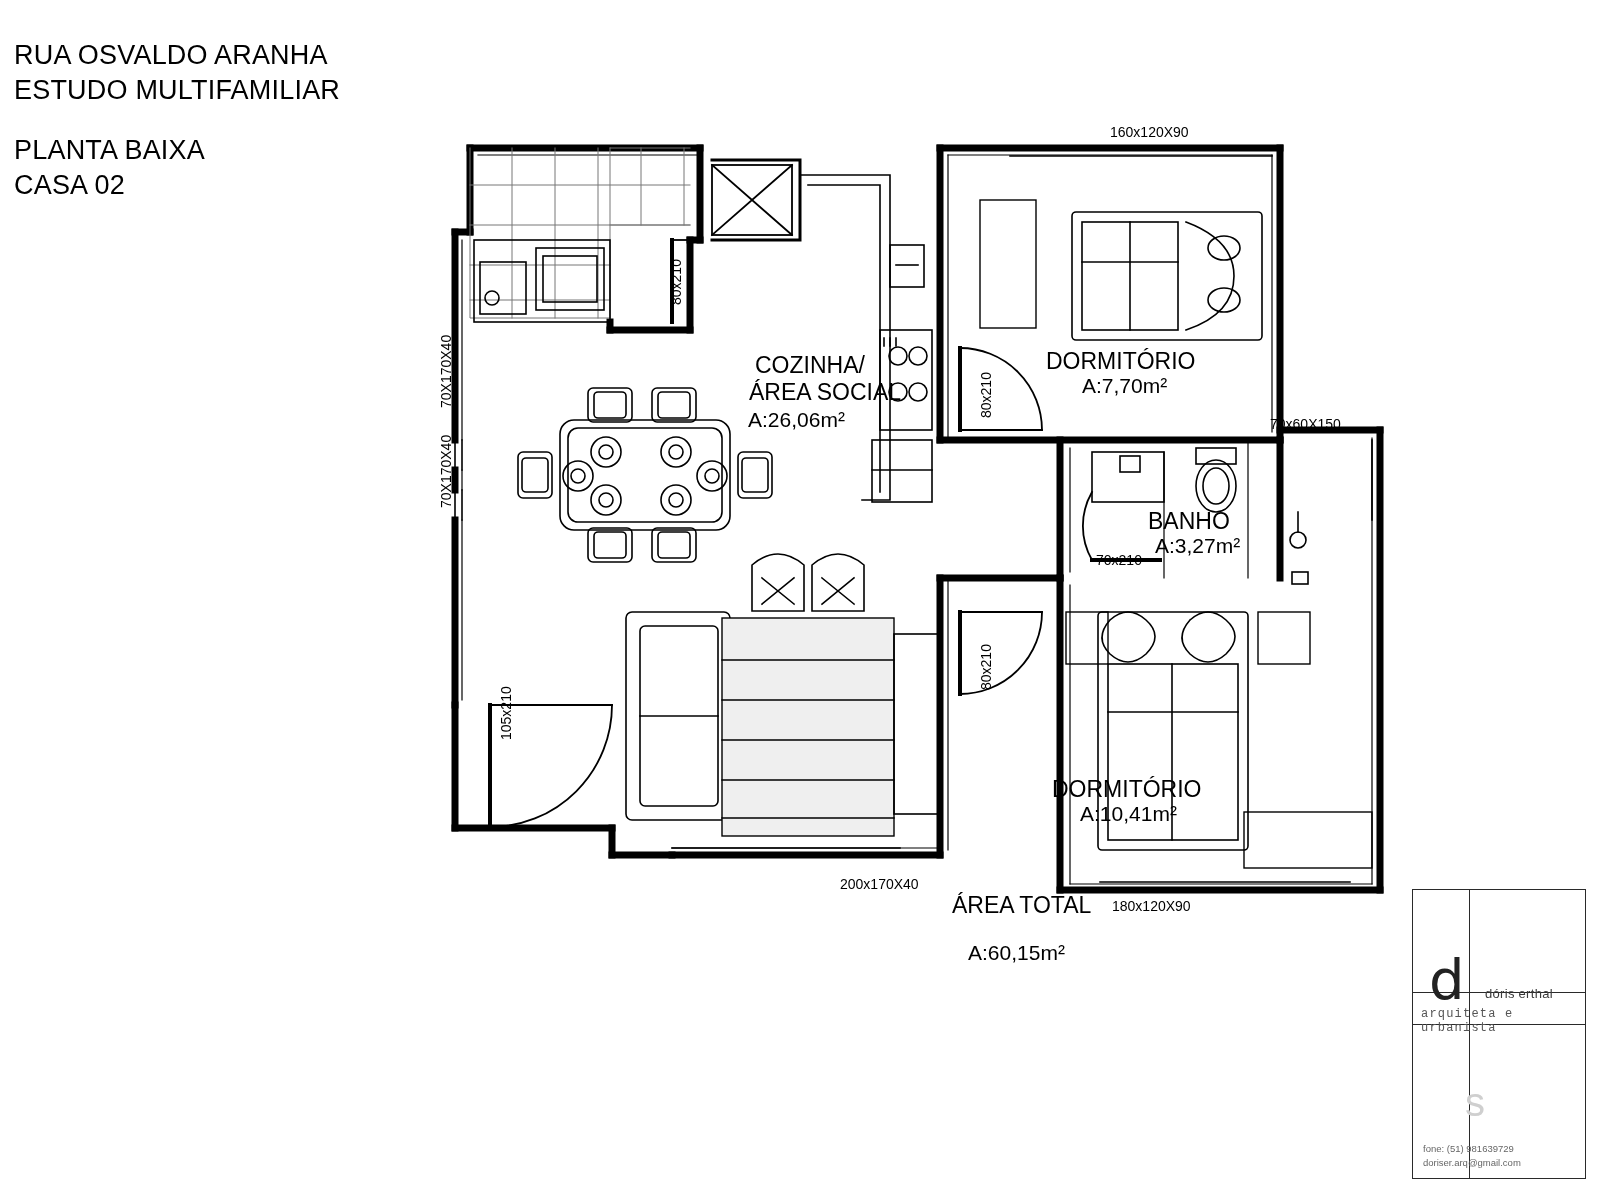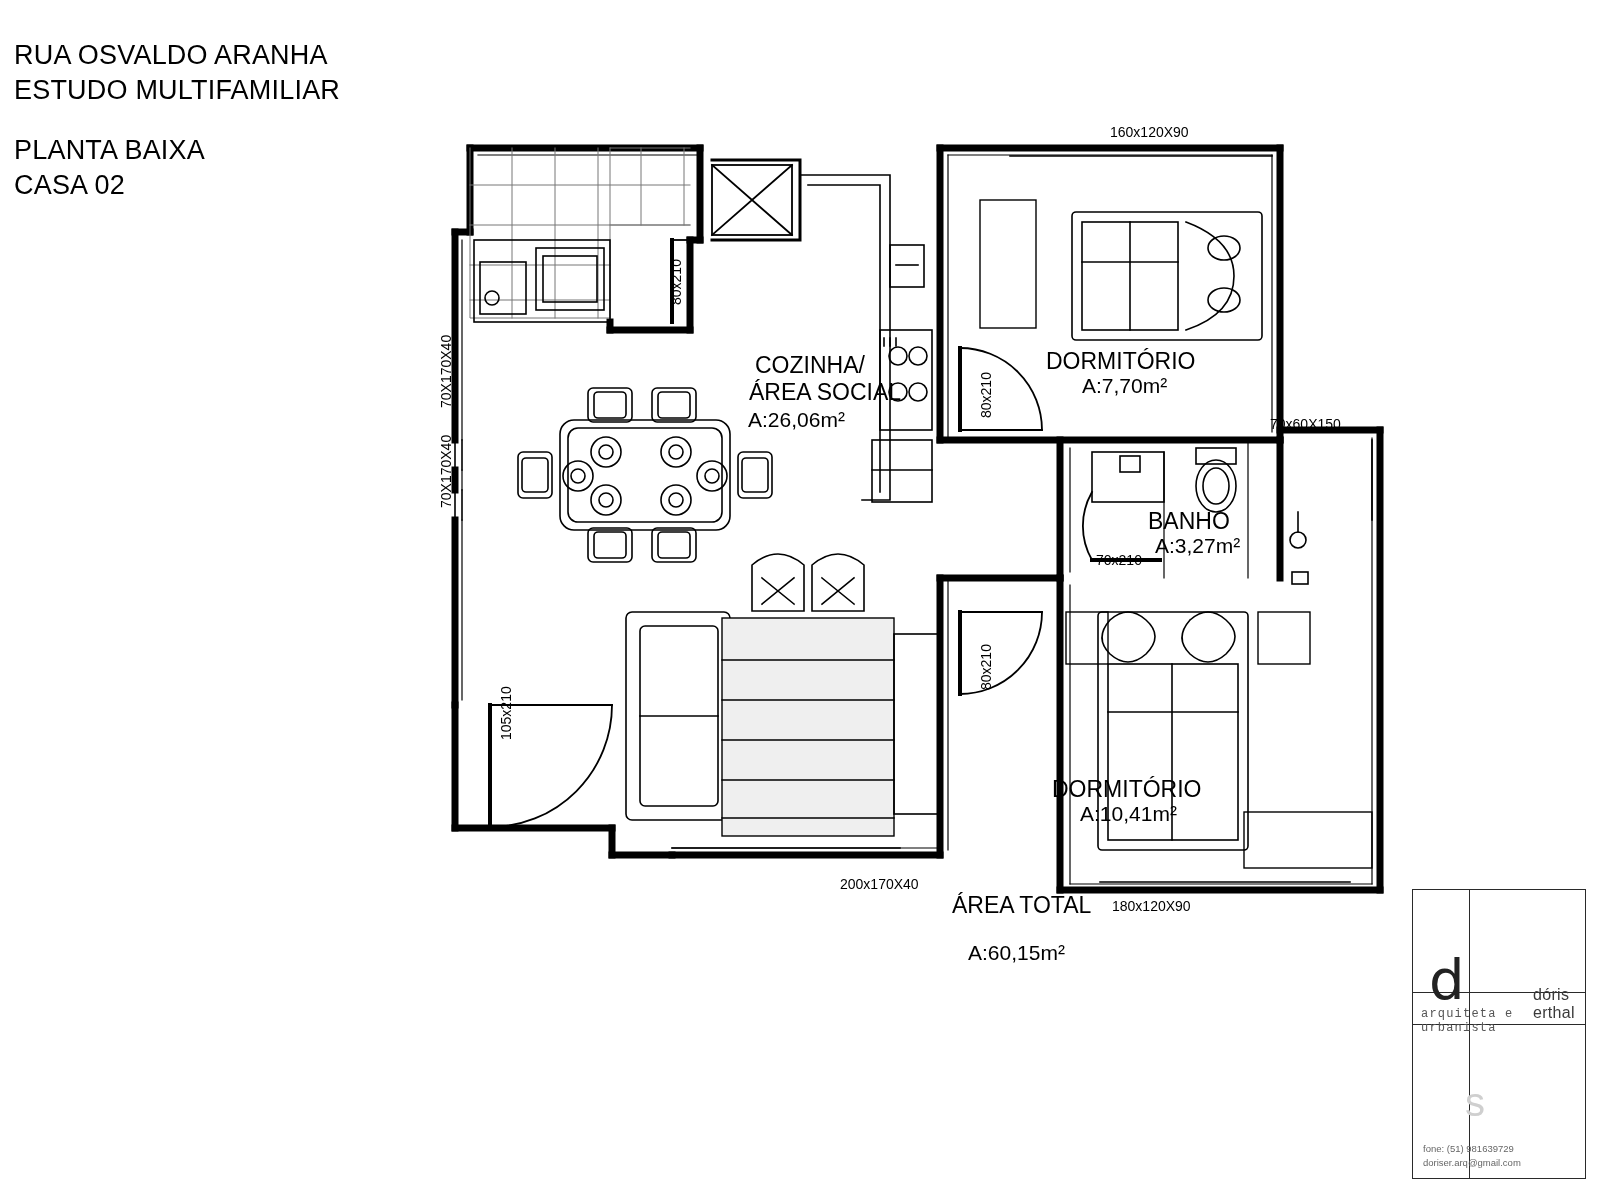--- a/index.html
+++ b/index.html
@@ -87,24 +87,23 @@
     top: 62px;
     font-size: 56px;
     font-family: "DejaVu Sans", sans-serif;
     color: #222;
     line-height: 1;
   }
   #stamp .brand-name {
     position: absolute;
     left: 72px;
     top: 96px;
-    font-size: 16px;
+    font-size: 13px;
     color: #3a3a3a;
     letter-spacing: .3px;
-    margin-left: 48px;
   }
   #stamp .brand-sub {
     position: absolute;
     left: 8px;
     top: 117px;
     font-size: 12px;
     color: #555;
     letter-spacing: 1.2px;
     font-family: Liberation Mono, monospace;
   }

